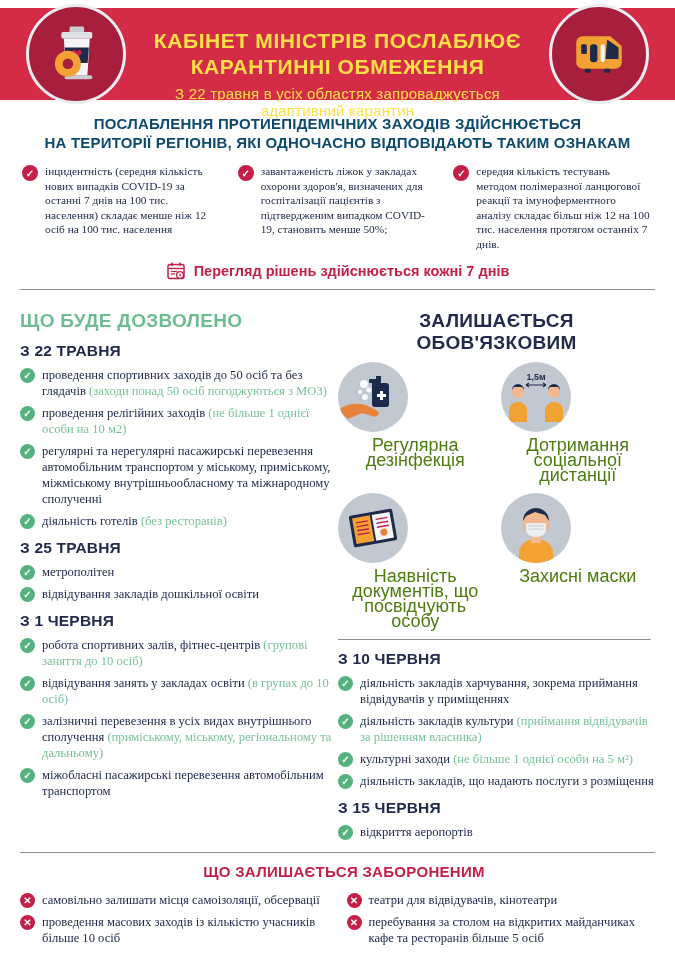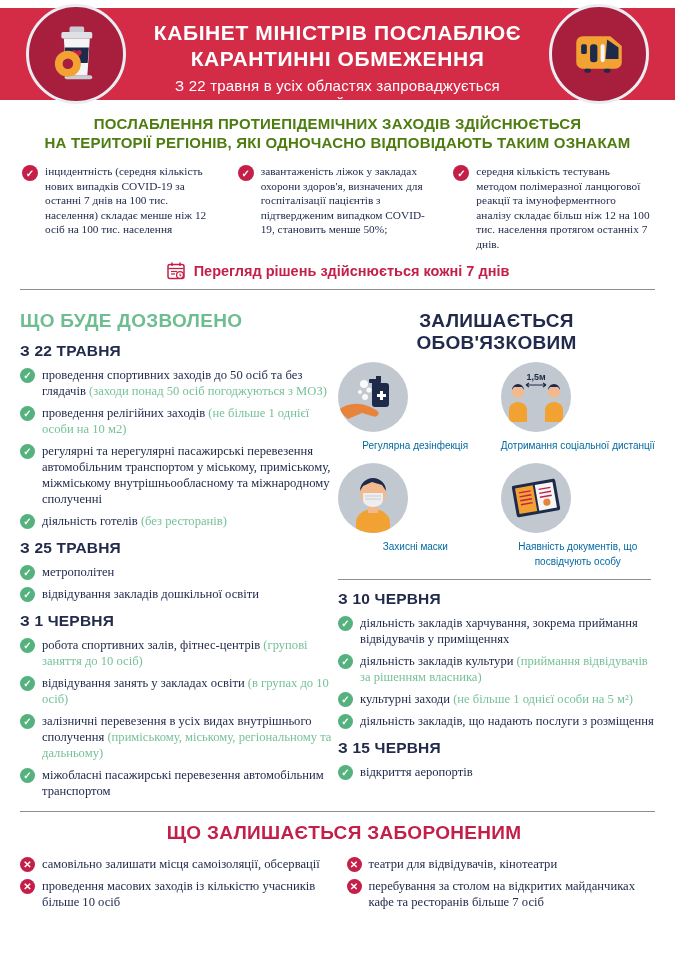--- a/index.html
+++ b/index.html
@@ -5,27 +5,27 @@
   * { margin:0; padding:0; box-sizing:border-box; }
   body { background:#ffffff; font-family:"Liberation Sans", sans-serif; }
   .page { width:675px; min-height:955px; margin:0 auto; background:#fff; position:relative; overflow:hidden; }
 
   
   .band { position:relative; margin-top:8px; height:92px; background:#D42B47; }
   .band-circle { position:absolute; top:-4px; width:100px; height:100px; border-radius:50%;
                  background:#A81F3E; border:3px solid #E9EDF2; display:flex; align-items:center; justify-content:center; }
   .band-circle.left { left:26px; }
   .band-circle.right { right:26px; }
-  .band-titles { position:absolute; left:140px; right:140px; top:12px; text-align:center; color:#ffffff; }
+  .band-titles { position:absolute; left:140px; right:140px; top:20px; text-align:center; color:#fde047; }
   .band-title { font-size:21px; font-weight:700; letter-spacing:.6px; line-height:26px; }
   .band-sub { margin-top:5px; font-size:15px; letter-spacing:.2px; }
 
   
   .criteria { padding:14px 18px 0 18px; }
-  .criteria-title { text-align:center; color:#4d7c0f; font-weight:700; font-size:15px; line-height:19px; letter-spacing:.2px; }
+  .criteria-title { text-align:center; color:#0c4a6e; font-weight:700; font-size:15px; line-height:19px; letter-spacing:.2px; }
   .criteria-cols { display:flex; gap:16px; margin-top:12px; padding:0 4px; }
   .criteria-col { flex:1; display:flex; gap:7px; align-items:flex-start; }
   .criteria-col .item-text { font-size:11.3px; line-height:14.5px; color:#232C4E; }
   .review-row { display:flex; align-items:center; justify-content:center; gap:8px; margin:10px 0 8px 0; }
   .review-text { color:#C31F49; font-size:14.5px; font-weight:700; }
 
   .hr { height:1px; background:#8F8F8F; margin:6px 20px; }
 
   
   .item { display:flex; gap:7px; align-items:flex-start; margin-bottom:6px; }
@@ -44,25 +44,25 @@
   .col-right { flex:1; }
   .sec-title-green { color:#6EBD90; font-size:19px; font-weight:700; letter-spacing:.3px; margin:6px 0 2px 0; }
   .sec-title-navy  { color:#222B4C; font-size:19px; font-weight:700; letter-spacing:.3px; margin:6px 0 8px 0; text-align:center; }
   .date-heading { color:#222B4C; font-size:15.5px; font-weight:700; margin:10px 0 7px 0; letter-spacing:.2px; }
 
   
   .icon-grid { display:grid; grid-template-columns:1fr 1fr; row-gap:10px; column-gap:8px; }
   .icon-cell { display:flex; flex-direction:column; text-align:center; }
   .icon-circle { width:70px; height:70px; border-radius:50%; background:#C2C8D0; overflow:hidden;
                  display:flex; align-items:center; justify-content:center; }
-  .icon-caption { margin-top:6px; font-size:10px; line-height:15px; color:#0369a1; }
+  .icon-caption { margin-top:6px; font-size:18px; line-height:15px; color:#4d7c0f; }
   .col-right .hr-inner { height:1px; background:#8F8F8F; margin:10px 4px 2px 0; }
 
   
-  .banned-title { text-align:center; color:#C31F49; font-size:19px; font-weight:700; letter-spacing:.3px; margin:10px 0 12px 0;padding-left:13px; }
+  .banned-title { text-align:center; color:#C31F49; font-size:15px; font-weight:700; letter-spacing:.3px; margin:10px 0 12px 0;padding-left:13px; }
   .banned-cols { display:flex; gap:18px; padding:0 20px; }
   .banned-col { flex:1; }
 </style>
 </head>
 <body>
 
 <div class="page">
 
   <header class="band">
     <div class="band-circle left">
@@ -215,35 +215,20 @@
               <path d="M25 23 h20 m-20 0 l3 -2 m-3 2 l3 2 m17 -2 l-3 -2 m3 2 l-3 2" stroke="#1E2A4A" stroke-width="1.2" fill="none"></path>
               <circle cx="17" cy="30" r="6" fill="#F2B98E"></circle>
               <path d="M11 28 a6 6 0 0 1 12 0 l-2 -3 h-8 z" fill="#1E2A4A"></path>
               <path d="M8 60 v-12 a9 8 0 0 1 18 0 v12 z" fill="#F2A233"></path>
               <circle cx="53" cy="30" r="6" fill="#F2B98E"></circle>
               <path d="M47 28 a6 6 0 0 1 12 0 l-2 -3 h-8 z" fill="#1E2A4A"></path>
               <path d="M44 60 v-12 a9 8 0 0 1 18 0 v12 z" fill="#F2A233"></path>
             </svg>
           </div>
           <div class="icon-caption">Дотримання соціальної дистанції</div>
-        </div>
-
-        <div class="icon-cell">
-          <div class="icon-circle">
-            <svg width="70" height="70" viewBox="0 0 70 70">
-              <path d="M18 70 v-10 a17 14 0 0 1 34 0 v10 z" fill="#F2A233"></path>
-              <rect x="30" y="40" width="10" height="10" fill="#F2B98E"></rect>
-              <circle cx="35" cy="30" r="13" fill="#F2B98E"></circle>
-              <path d="M22 28 a13 13 0 0 1 26 0 l-4 -6 -10 -3 -9 4 z" fill="#1E2A4A"></path>
-              <path d="M25 30 h20 v7 a10 7 0 0 1 -20 0 z" fill="#EDEEF0"></path>
-              <line x1="27" y1="33" x2="43" y2="33" stroke="#C9CDD2" stroke-width="1"></line>
-              <line x1="27" y1="36" x2="43" y2="36" stroke="#C9CDD2" stroke-width="1"></line>
-            </svg>
-          </div>
-          <div class="icon-caption">Захисні маски</div>
         </div>
 
         <div class="icon-cell">
           <div class="icon-circle">
             <svg width="70" height="70" viewBox="0 0 70 70">
               <g transform="rotate(-10 35 35)">
                 <rect x="13" y="19" width="44" height="32" rx="2" fill="#1E2A4A"></rect>
                 <rect x="16" y="22" width="18" height="26" fill="#F2A233"></rect>
                 <rect x="36" y="22" width="18" height="26" fill="#F6F6F6"></rect>
                 <g stroke="#C31F49" stroke-width="1.4">
@@ -254,20 +239,35 @@
                   <line x1="39" y1="27" x2="51" y2="27"></line>
                     <line x1="39" y1="31" x2="51" y2="31"></line>
                   <line x1="39" y1="35" x2="51" y2="35"></line>
                 </g>
                 <circle cx="45" cy="41" r="3.6" fill="#E8833C"></circle>
               </g>
             </svg>
           </div>
           <div class="icon-caption">Наявність документів, що посвідчують особу</div>
         </div>
+
+        <div class="icon-cell">
+          <div class="icon-circle">
+            <svg width="70" height="70" viewBox="0 0 70 70">
+              <path d="M18 70 v-10 a17 14 0 0 1 34 0 v10 z" fill="#F2A233"></path>
+              <rect x="30" y="40" width="10" height="10" fill="#F2B98E"></rect>
+              <circle cx="35" cy="30" r="13" fill="#F2B98E"></circle>
+              <path d="M22 28 a13 13 0 0 1 26 0 l-4 -6 -10 -3 -9 4 z" fill="#1E2A4A"></path>
+              <path d="M25 30 h20 v7 a10 7 0 0 1 -20 0 z" fill="#EDEEF0"></path>
+              <line x1="27" y1="33" x2="43" y2="33" stroke="#C9CDD2" stroke-width="1"></line>
+              <line x1="27" y1="36" x2="43" y2="36" stroke="#C9CDD2" stroke-width="1"></line>
+            </svg>
+          </div>
+          <div class="icon-caption">Захисні маски</div>
+        </div>
       </div>
 
       <div class="hr-inner"></div>
       <div>
           <div class="date-heading">З 10 ЧЕРВНЯ</div>
           <div>
             <div class="item">
               <span class="bullet bullet-check-green">✓</span>
               <span class="item-text">діяльність закладів харчування, зокрема приймання відвідувачів у приміщеннях</span>
             </div>
@@ -310,19 +310,19 @@
             <span class="item-text">проведення масових заходів із кількістю учасників більше 10 осіб</span>
           </div>
         </div>
       <div class="banned-col">
           <div class="item">
             <span class="bullet bullet-cross">✕</span>
             <span class="item-text">театри для відвідувачів, кінотеатри</span>
           </div>
           <div class="item">
             <span class="bullet bullet-cross">✕</span>
-            <span class="item-text">перебування за столом на відкритих майданчиках кафе та ресторанів більше 7 осіб</span>
+            <span class="item-text">перебування за столом на відкритих майданчиках кафе та ресторанів більше 5 осіб</span>
           </div>
         </div>
     </div>
   </section>
 
 </div>
 
 </body></html>

